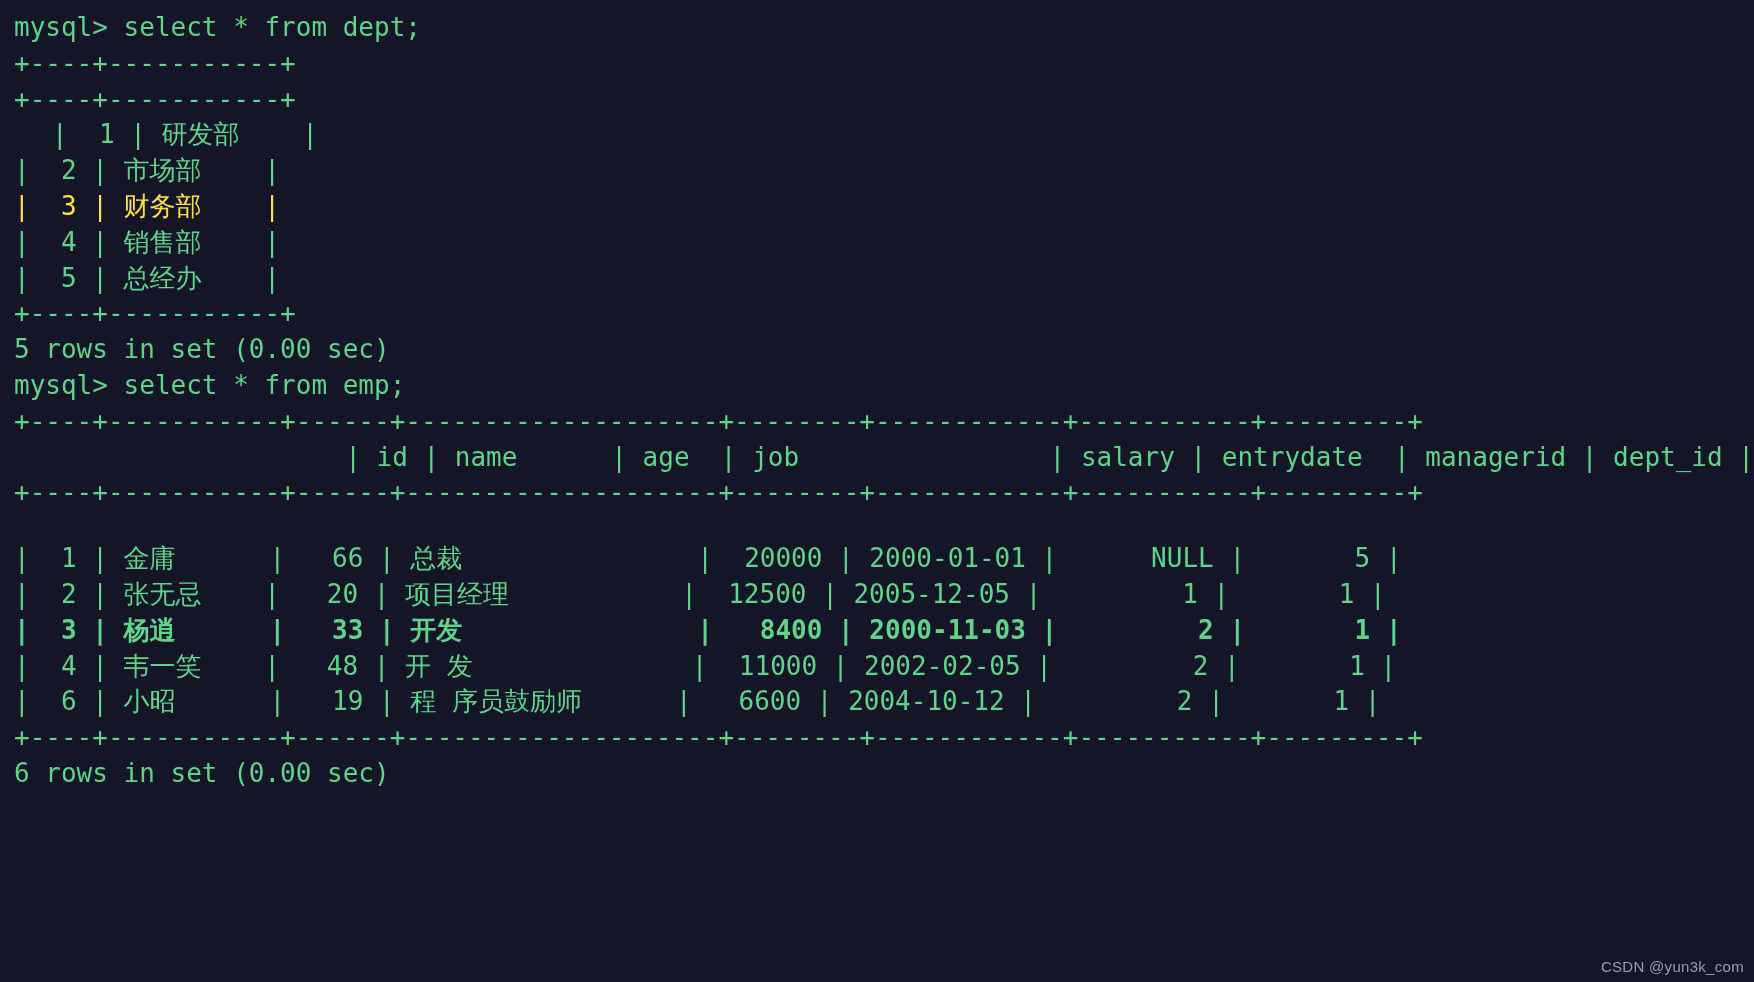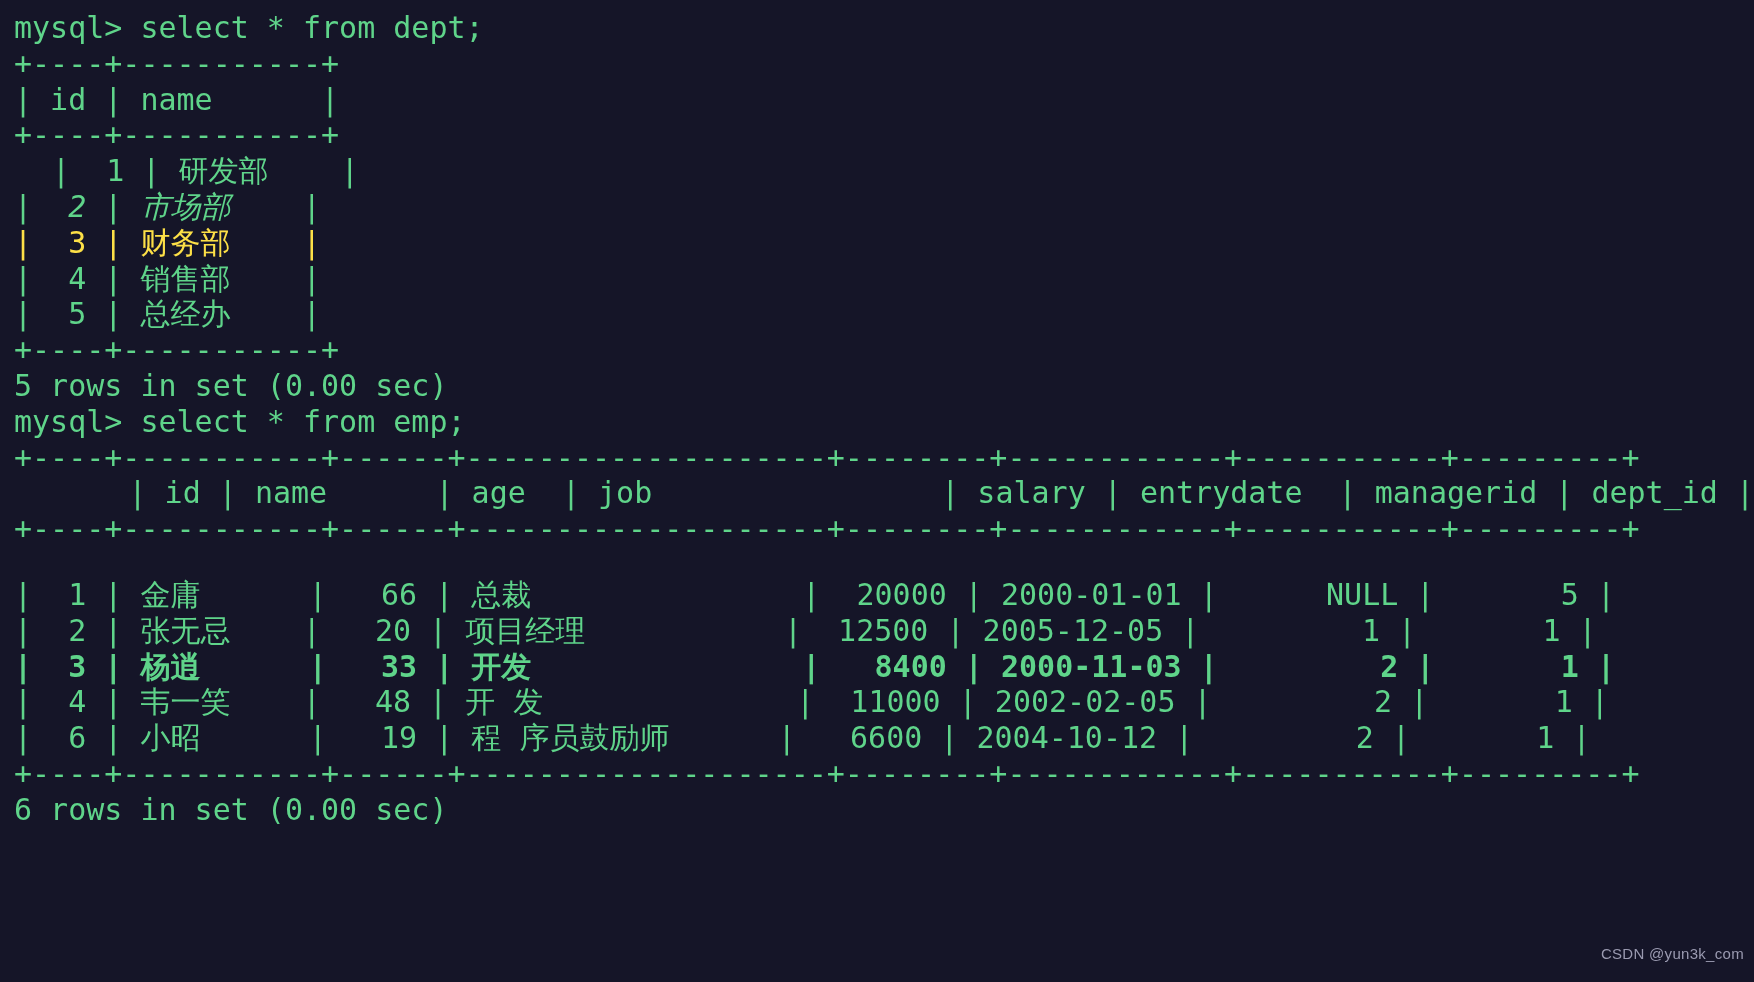--- a/index.html
+++ b/index.html
@@ -19,52 +19,51 @@
     width: 1754px;
     height: 982px;
     background: #151528;
     padding: 10px 0 0 14px;
     box-sizing: border-box;
   }
   pre.term-line {
     margin: 0;
     padding: 0;
     font-family: "DejaVu Sans Mono", "Liberation Mono", monospace;
-    font-size: 30px;
+    font-size: 26px;
     line-height: 35.8px;
     color: #5fd48a;
     white-space: pre;
     letter-spacing: 0px;
     font-weight: 400;
   }
   pre.blank-line {
     color: transparent;
   }
   .watermark {
     position: absolute;
     right: 10px;
-    bottom: 20px;
+    bottom: 7px;
     font-family: "Liberation Sans", "DejaVu Sans", sans-serif;
     font-size: 15px;
     color: #9a9ab0;
     letter-spacing: 0.3px;
     white-space: pre;
   }
 </style>
 </head>
 <body style="background: rgb(21, 21, 40);">
 
 <div id="terminal" style="background: rgb(21, 21, 40);">
   <div id="output">
       <pre class="term-line" style="color: rgb(95, 212, 138);">mysql&gt; select * from dept;</pre>
       <pre class="term-line" style="color: rgb(95, 212, 138);">+----+-----------+</pre>
-      <pre class="term-line" style="color: rgb(95, 212, 138);">| id | name      |</pre>
       <pre class="term-line" style="color: rgb(95, 212, 138);">+----+-----------+</pre>
       <pre class="term-line" style="color: rgb(95, 212, 138); margin-left: 38px;">|  1 | 研发部    |</pre>
-      <pre class="term-line" style="color: rgb(95, 212, 138); font-style: italic;">|  2 | 市场部    |</pre>
+      <pre class="term-line" style="color: rgb(95, 212, 138);">|  2 | 市场部    |</pre>
       <pre class="term-line" style="color: #fde047;">|  3 | 财务部    |</pre>
       <pre class="term-line" style="color: rgb(95, 212, 138);">|  4 | 销售部    |</pre>
       <pre class="term-line" style="color: rgb(95, 212, 138);">|  5 | 总经办    |</pre>
       <pre class="term-line" style="color: rgb(95, 212, 138);">+----+-----------+</pre>
       <pre class="term-line" style="color: rgb(95, 212, 138);">5 rows in set (0.00 sec)</pre>
       <pre class="term-line blank-line"></pre>
       <pre class="term-line" style="color: rgb(95, 212, 138);">mysql&gt; select * from emp;</pre>
       <pre class="term-line" style="color: rgb(95, 212, 138);">+----+-----------+------+--------------------+--------+------------+-----------+---------+</pre>
       <pre class="term-line" style="color: rgb(95, 212, 138); text-align: right;">| id | name      | age  | job                | salary | entrydate  | managerid | dept_id |</pre>
       <pre class="term-line" style="color: rgb(95, 212, 138);">+----+-----------+------+--------------------+--------+------------+-----------+---------+</pre>

